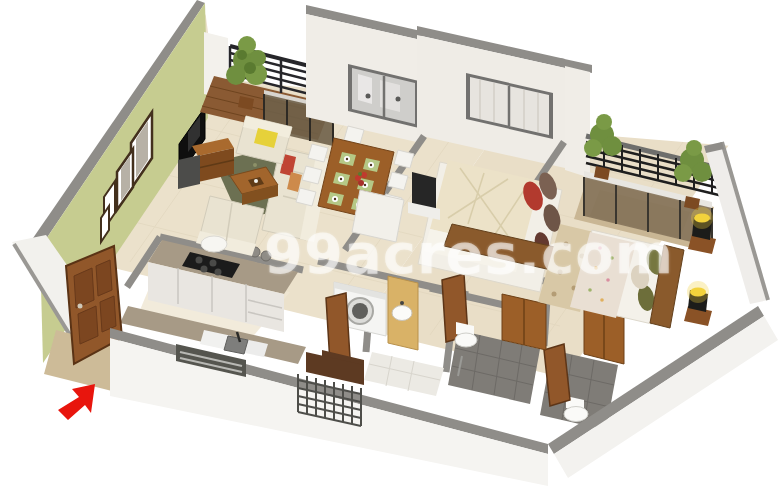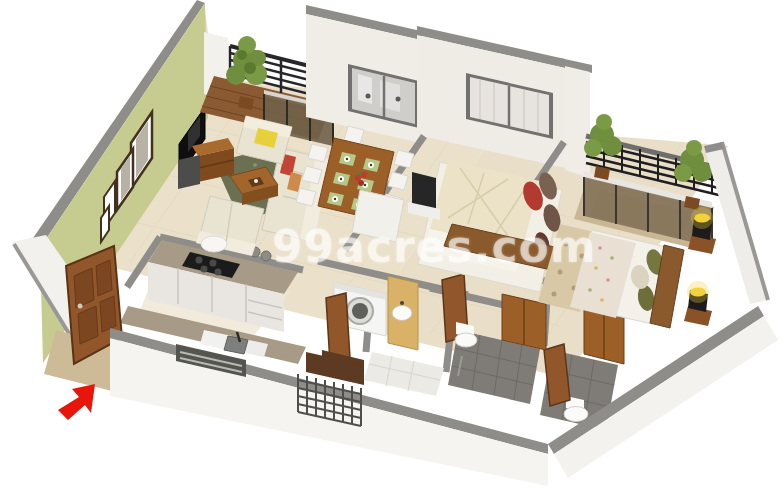--- a/index.html
+++ b/index.html
@@ -1,20 +1,20 @@
 <!DOCTYPE html>
 <html><head>
 <meta charset="utf-8">
 <style>
   html,body{margin:0;padding:0;background:#fff;font-family:"DejaVu Sans","Liberation Sans",sans-serif;}
   .scene{position:relative;width:780px;height:490px;overflow:hidden;background:#fff;}
   .scene svg{position:absolute;left:0;top:0;}
   .watermark{
-    position:absolute;left:272px;top:221px;
-    font-size:44px;font-weight:bold;letter-spacing:1px;
+    position:absolute;left:264px;top:221px;
+    font-size:56px;font-weight:bold;letter-spacing:1px;
     color:rgba(255,255,255,0.55);
     text-shadow:0 0 3px rgba(255,255,255,0.35);
     pointer-events:none;white-space:nowrap;
   }
 </style>
 </head>
 <body>
 
 <div class="scene">
 <svg width="780" height="490" viewBox="0 0 780 490">

